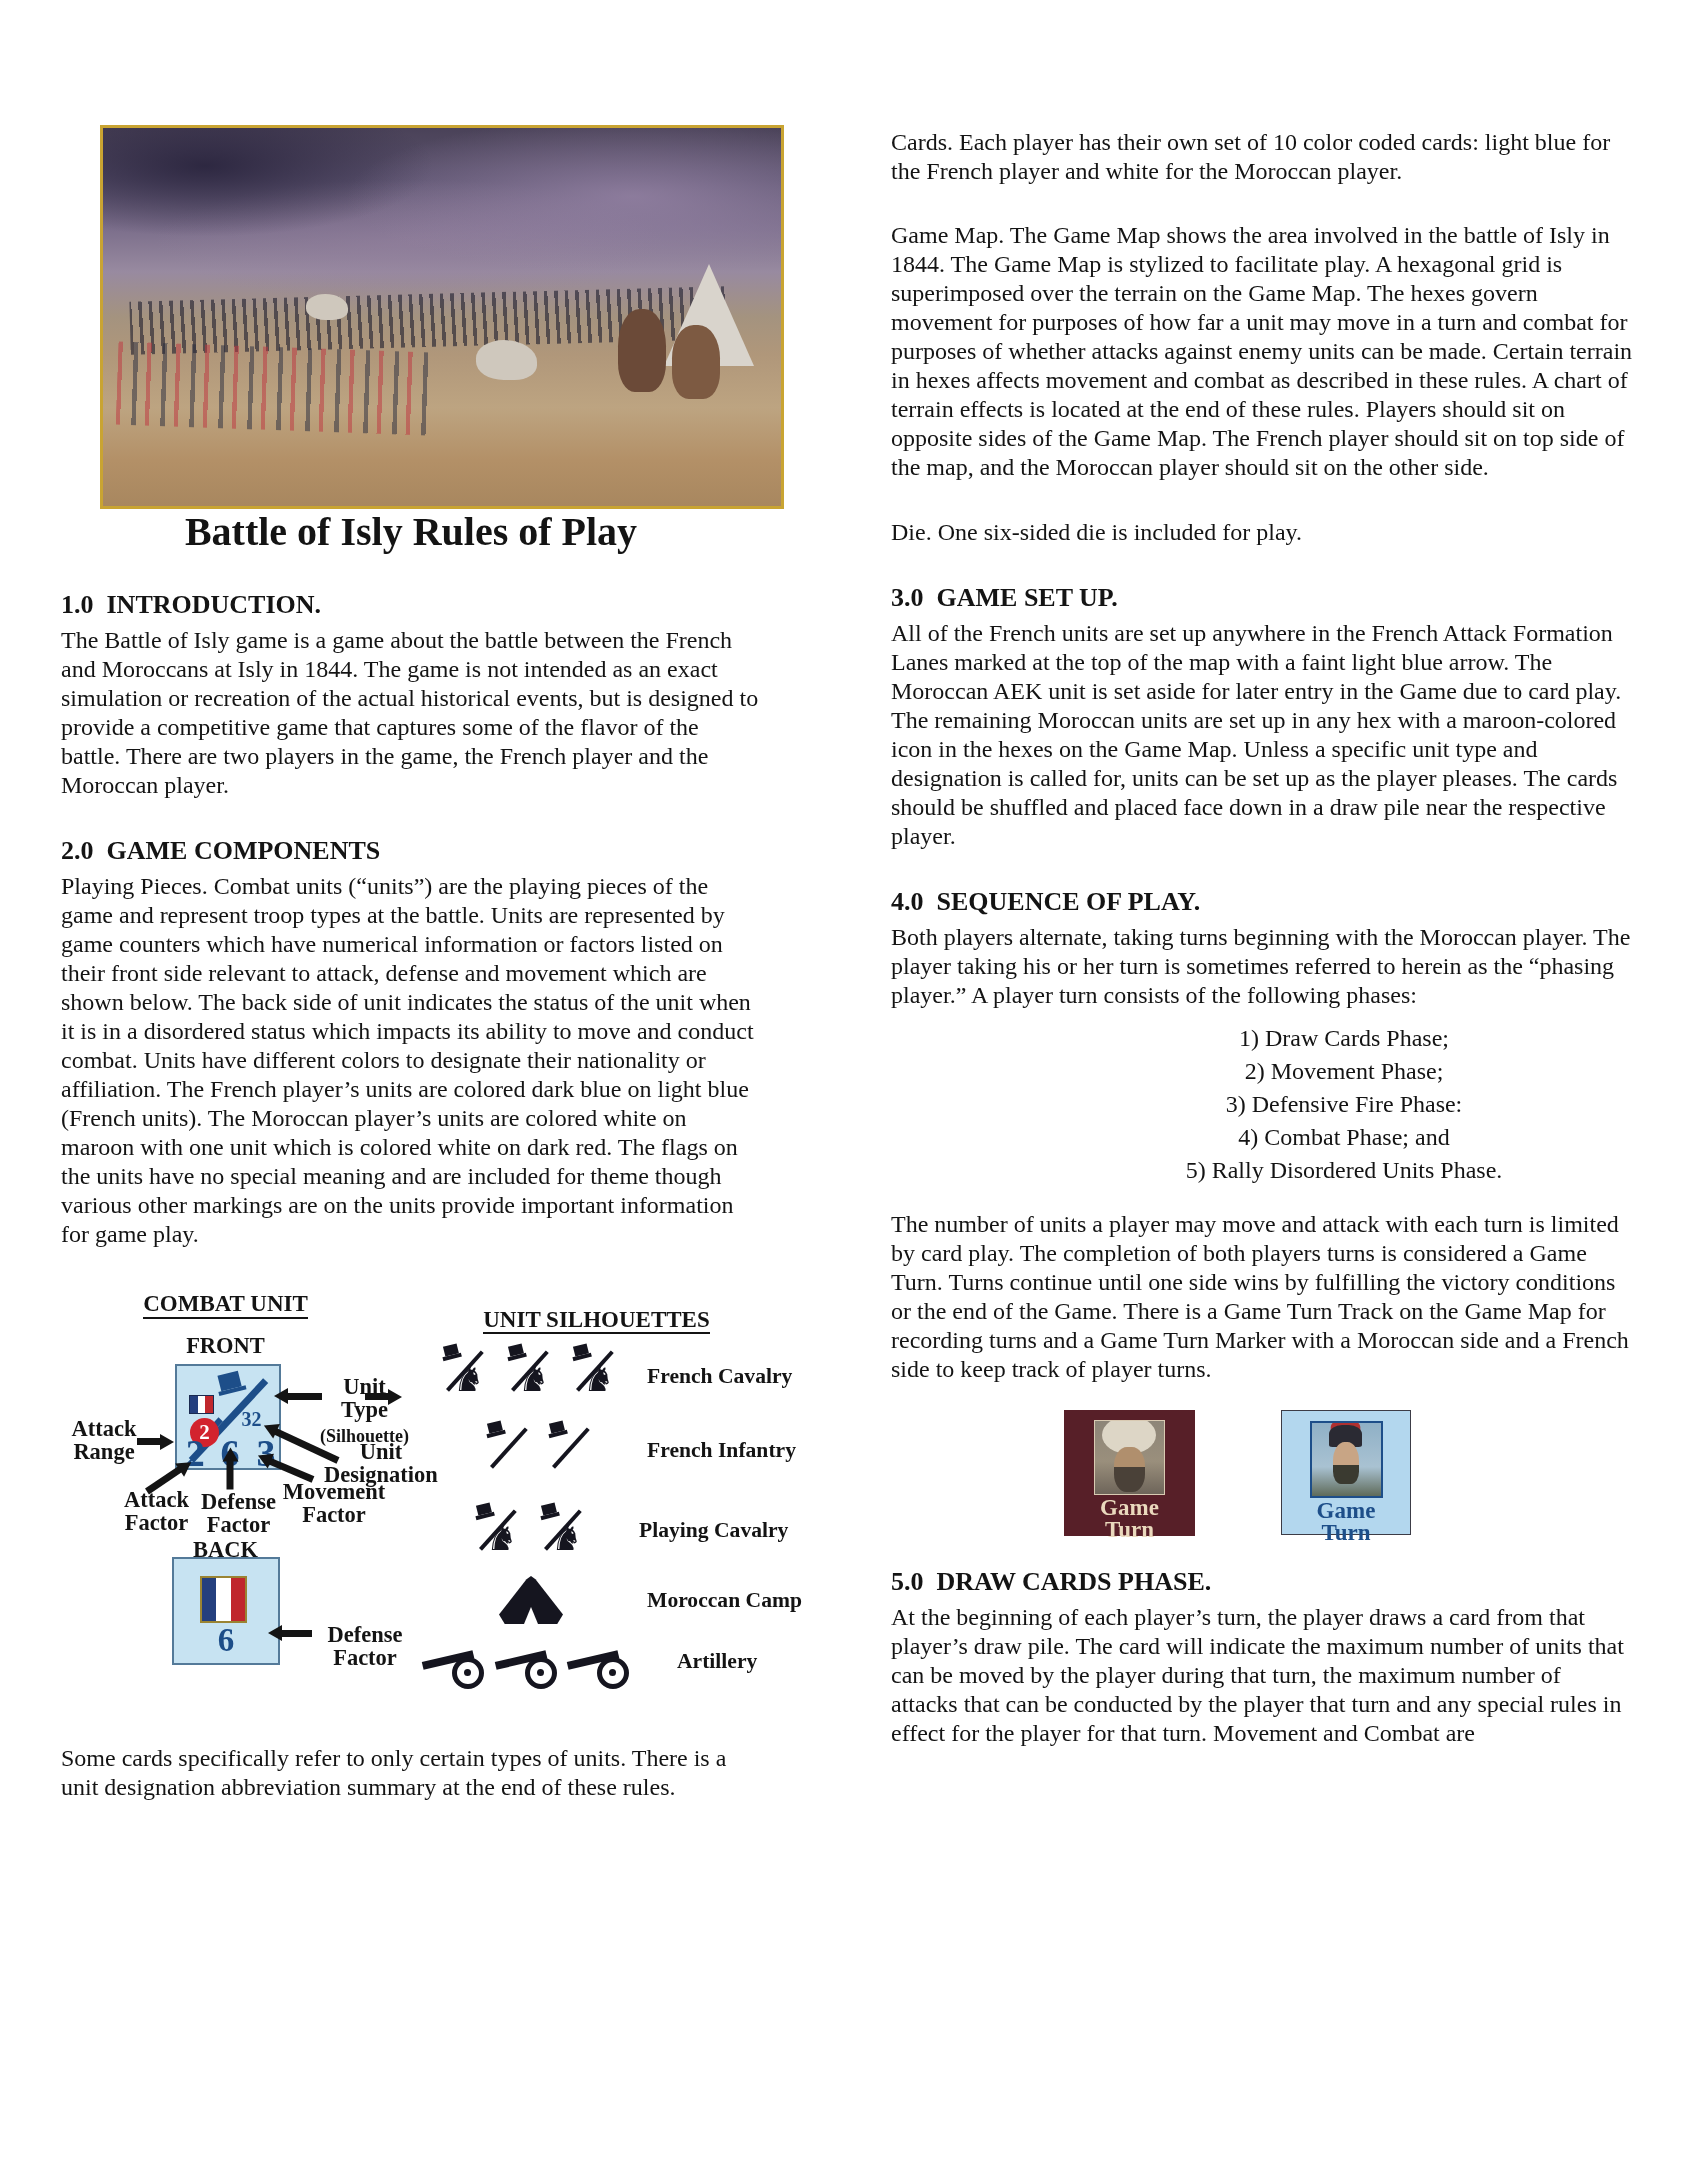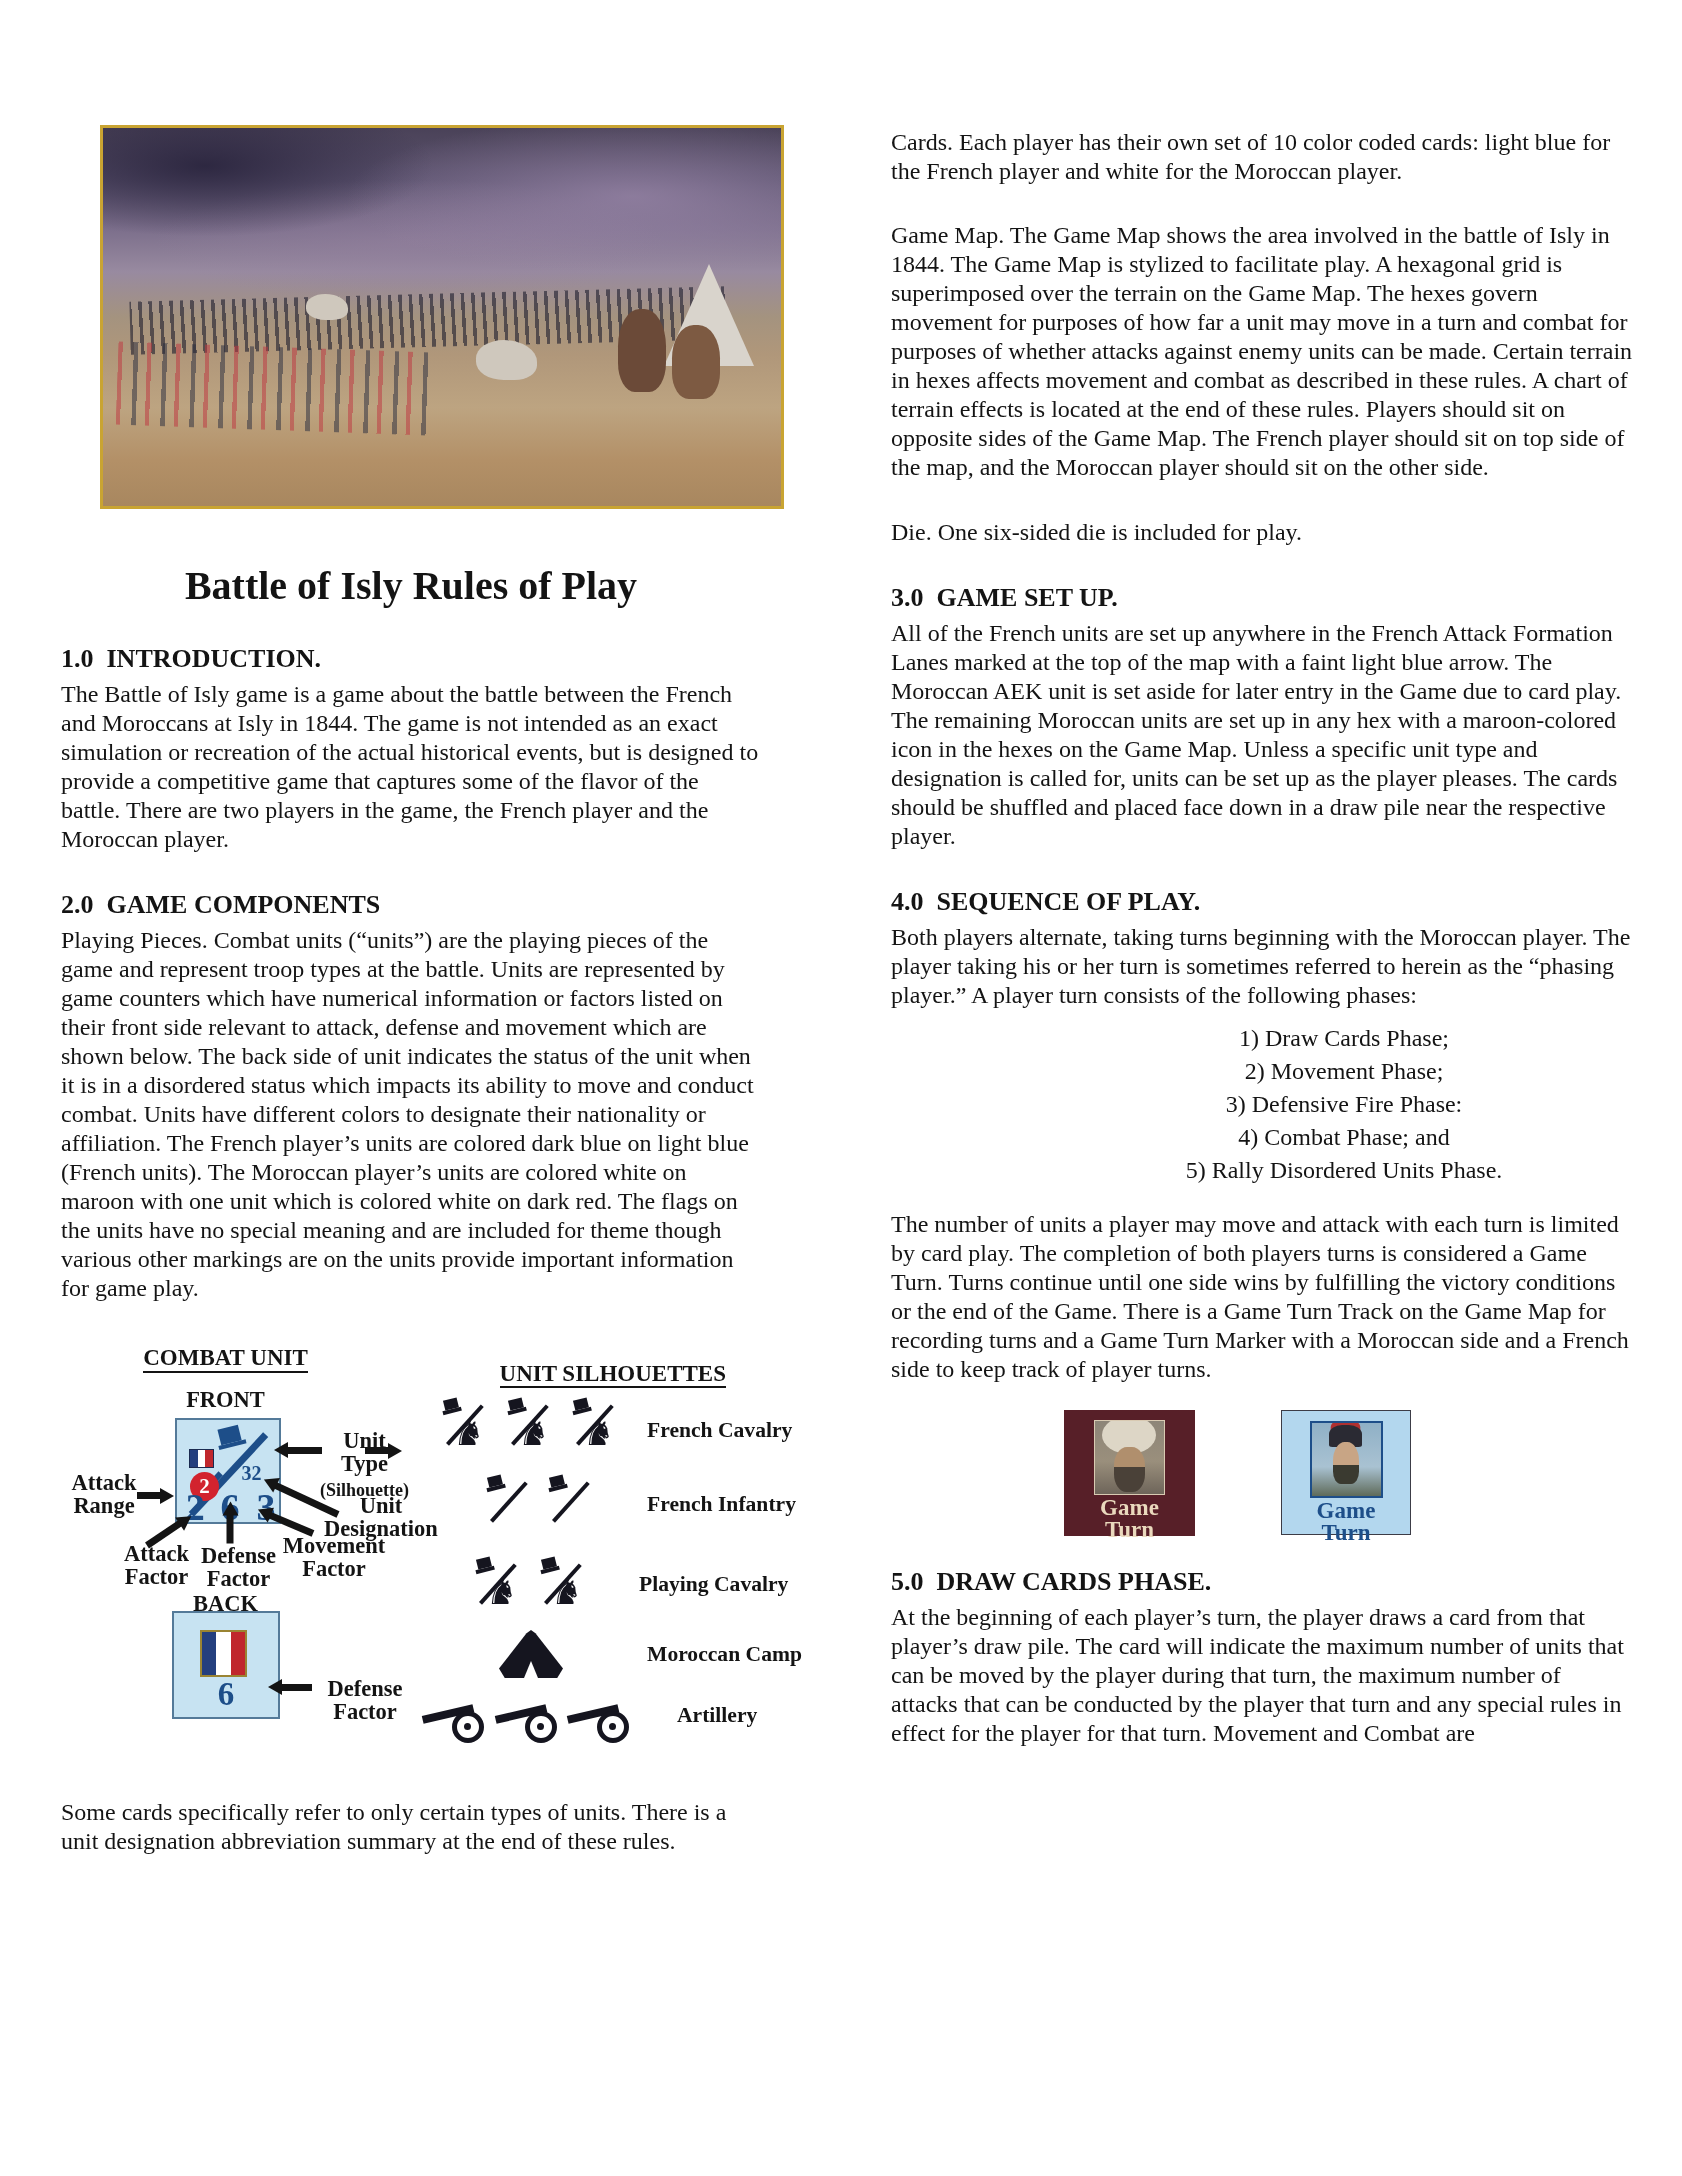--- a/index.html
+++ b/index.html
@@ -98,21 +98,21 @@
          background:linear-gradient(180deg,#b08f6d 0 45%,#4a4138 45% 100%);border-radius:42% 42% 40% 40%;}
   .marker.french .portrait{background:linear-gradient(180deg,#8fb0c6 0%,#a9c2d2 60%,#5f6b5a 100%);border:2.6px solid #1d4e89;}
   .marker.french .portrait::before{content:"";position:absolute;left:17.3px;top:1.7px;width:33px;height:22.5px;background:#2a2a33;
          border-radius:40% 40% 10% 10%;box-shadow:0 -7px 0 -1.7px #b03030;}
   .marker.french .portrait::after{content:"";position:absolute;left:21px;top:19px;width:26px;height:42px;
          background:linear-gradient(180deg,#c8a585 0 55%,#3a3a30 55% 100%);border-radius:45% 45% 30% 30%;}
   .marker-label{display:inline-block;width:95px;font-weight:bold;font-size:23px;line-height:22.5px;}
   .marker.moroccan .marker-label{color:#ead9bd;}
   .marker.french .marker-label{color:#1d4e89;}
 
-  .mt148{margin-top:128px;} .mt62{margin-top:54px;} .mt42{margin-top:36px;} .mt40{margin-top:35px;}
+  .mt148{margin-top:128px;} .mt62{} .mt42{margin-top:36px;} .mt40{margin-top:35px;}
   .mt36{margin-top:31px;} .mt26{margin-top:22.5px;} .mt8{margin-top:7px;}
   .closing{width:674px;}
 </style>
 </head>
 <body>
 
 <div class="page">
 
   <div class="col col-left">
 
@@ -175,21 +175,21 @@
       <span class="arw" style="left:252px;top:185px;width:47px;--r:-157deg;"></span>
 
       <div class="dlabel" style="left:48px;top:247px;width:233px;">BACK</div>
       <div class="counter bc">
         <div class="flag-framed"></div>
         <div class="back-def">6</div>
       </div>
       <div class="dlabel" style="left:252px;top:332px;width:104px;">Defense Factor</div>
       <span class="arw" style="left:251px;top:339px;width:31px;--r:180deg;"></span>
 
-      <div class="abs" style="left:406px;top:15.6px;width:259px;text-align:right;">
+      <div class="abs" style="left:406px;top:15.6px;width:259px;text-align:center;">
         <span class="dtitle">UNIT SILHOUETTES</span>
       </div>
 
       <span class="icav" style="left:378px;top:54px;">
           <span class="ihat"></span>
           <span class="igun"></span>
           <span class="ihorse">♞</span>
         </span>
       <span class="icav" style="left:443px;top:54px;">
           <span class="ihat"></span>

